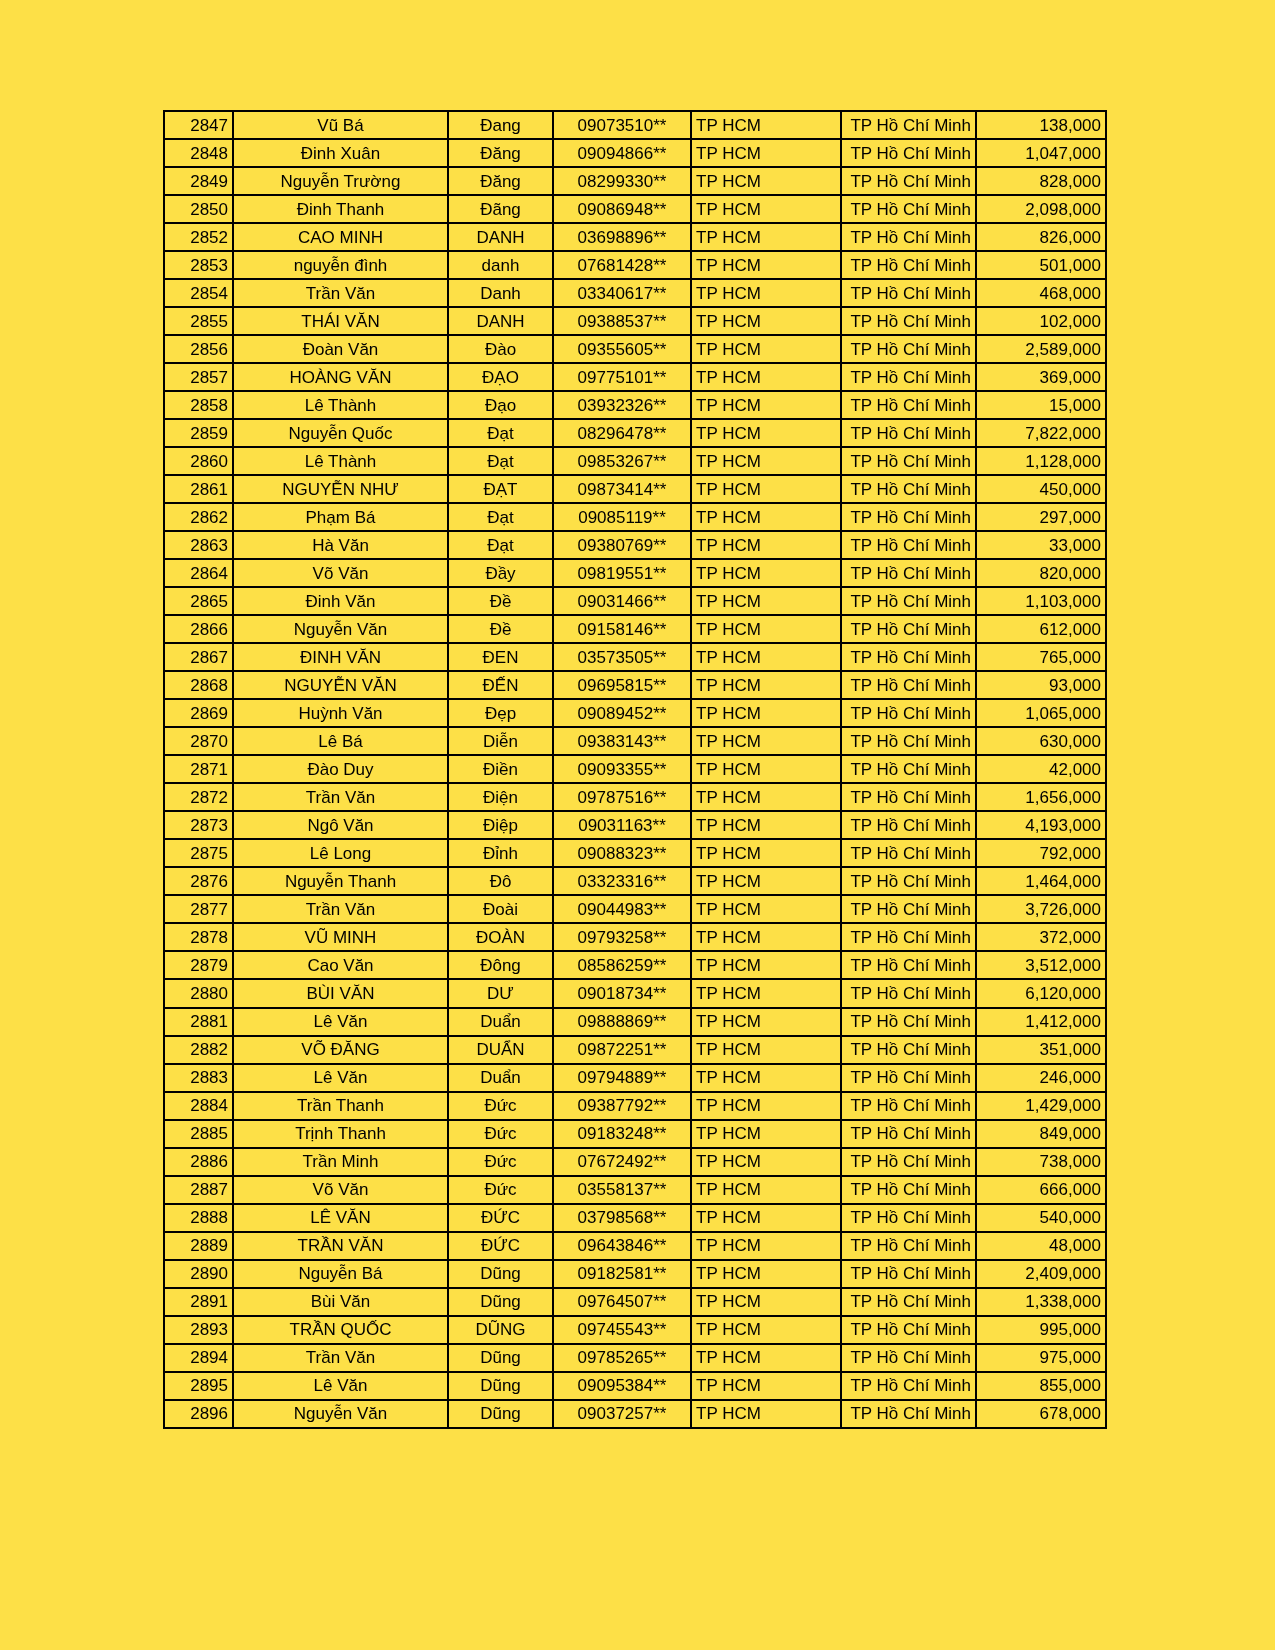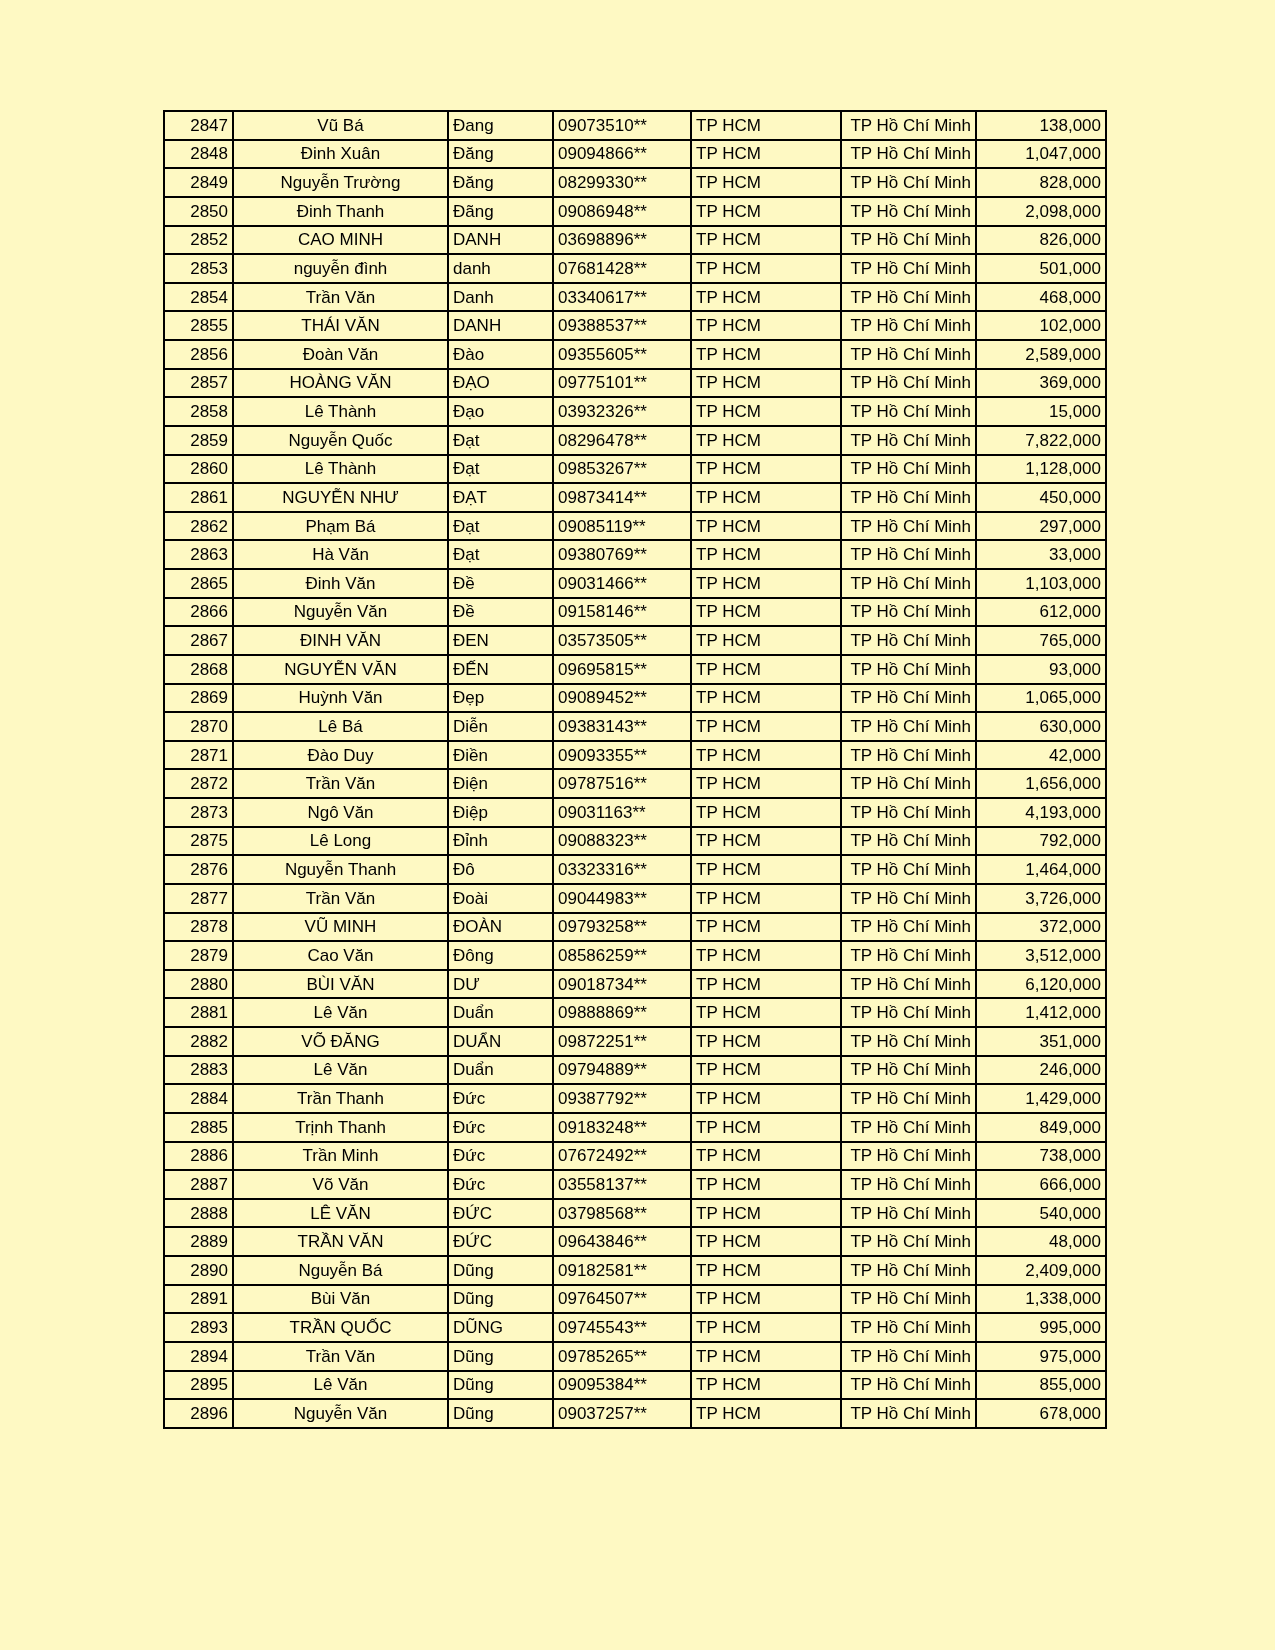--- a/index.html
+++ b/index.html
@@ -4,21 +4,21 @@
 <style>
   html, body {
     margin: 0;
     padding: 0;
     background: #ffffff;
   }
   .page {
     position: relative;
     width: 1275px;
     height: 1650px;
-    background: #fef9c3;
+    background: #fde047;
     font-family: "Liberation Sans", "DejaVu Sans", sans-serif;
     color: #000000;
   }
   table.records {
     position: absolute;
     left: 163px;
     top: 110px;
     width: 942px;
     height: 1319px;
     border-collapse: collapse;
@@ -29,22 +29,22 @@
     font-size: 17px;
     line-height: 1.0;
     padding: 0 4px;
     white-space: nowrap;
     overflow: hidden;
     vertical-align: middle;
     color: #000000;
   }
   td.col-stt      { text-align: right;  padding-right: 5px; }
   td.col-ho-dem   { text-align: center; }
-  td.col-ten      { text-align: left; }
-  td.col-phone    { text-align: left; }
+  td.col-ten      { text-align: center; }
+  td.col-phone    { text-align: center; }
   td.col-city     { text-align: left;   padding-left: 5px; }
   td.col-province { text-align: right;   padding-left: 4px; }
   td.col-amount   { text-align: right;  padding-right: 9px; }
 </style>
 </head>
 <body>
 
 <div class="page">
   <table class="records">
     <colgroup>
@@ -195,20 +195,29 @@
         <tr>
       <td class="col-stt">2863</td>
       <td class="col-ho-dem">Hà Văn</td>
       <td class="col-ten">Đạt</td>
       <td class="col-phone">09380769**</td>
       <td class="col-city">TP HCM</td>
       <td class="col-province">TP Hồ Chí Minh</td>
       <td class="col-amount">33,000</td>
     </tr>
         <tr>
+      <td class="col-stt">2864</td>
+      <td class="col-ho-dem">Võ Văn</td>
+      <td class="col-ten">Đầy</td>
+      <td class="col-phone">09819551**</td>
+      <td class="col-city">TP HCM</td>
+      <td class="col-province">TP Hồ Chí Minh</td>
+      <td class="col-amount">820,000</td>
+    </tr>
+        <tr>
       <td class="col-stt">2865</td>
       <td class="col-ho-dem">Đinh  Văn</td>
       <td class="col-ten">Đề</td>
       <td class="col-phone">09031466**</td>
       <td class="col-city">TP HCM</td>
       <td class="col-province">TP Hồ Chí Minh</td>
       <td class="col-amount">1,103,000</td>
     </tr>
         <tr>
       <td class="col-stt">2866</td>

